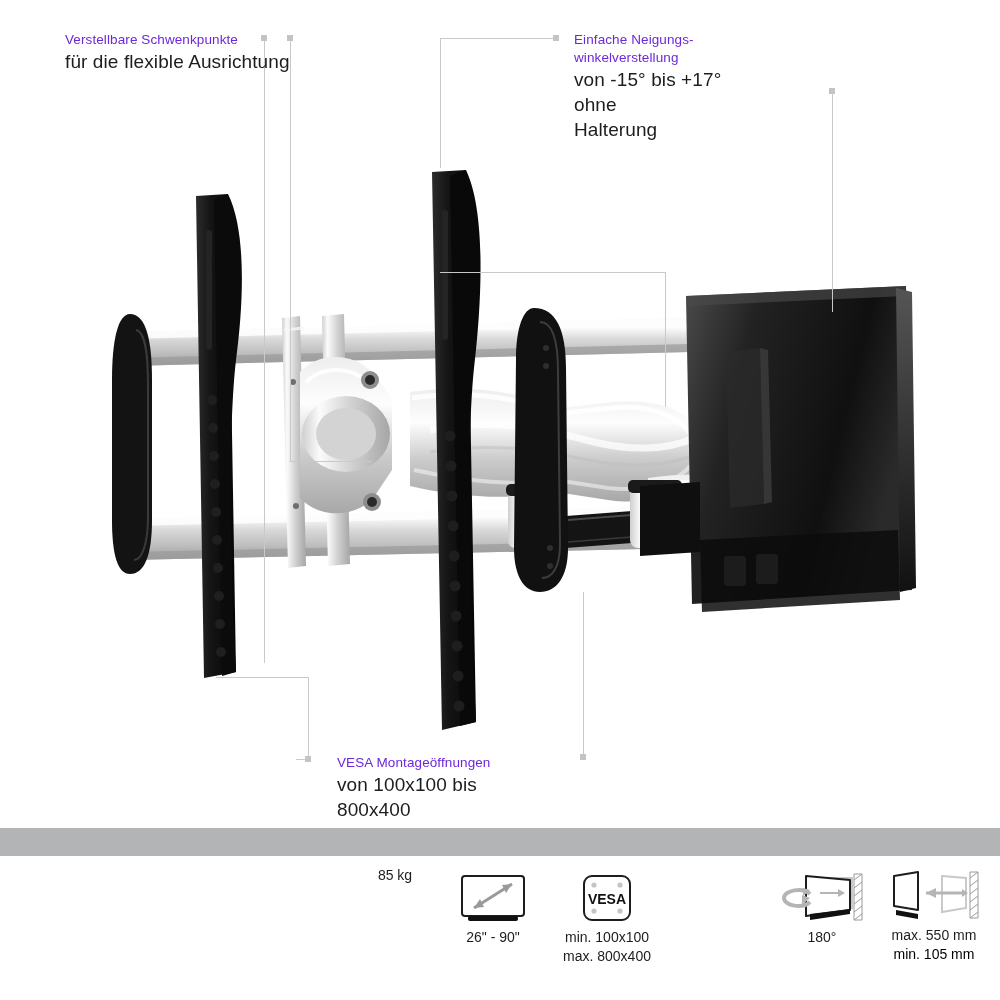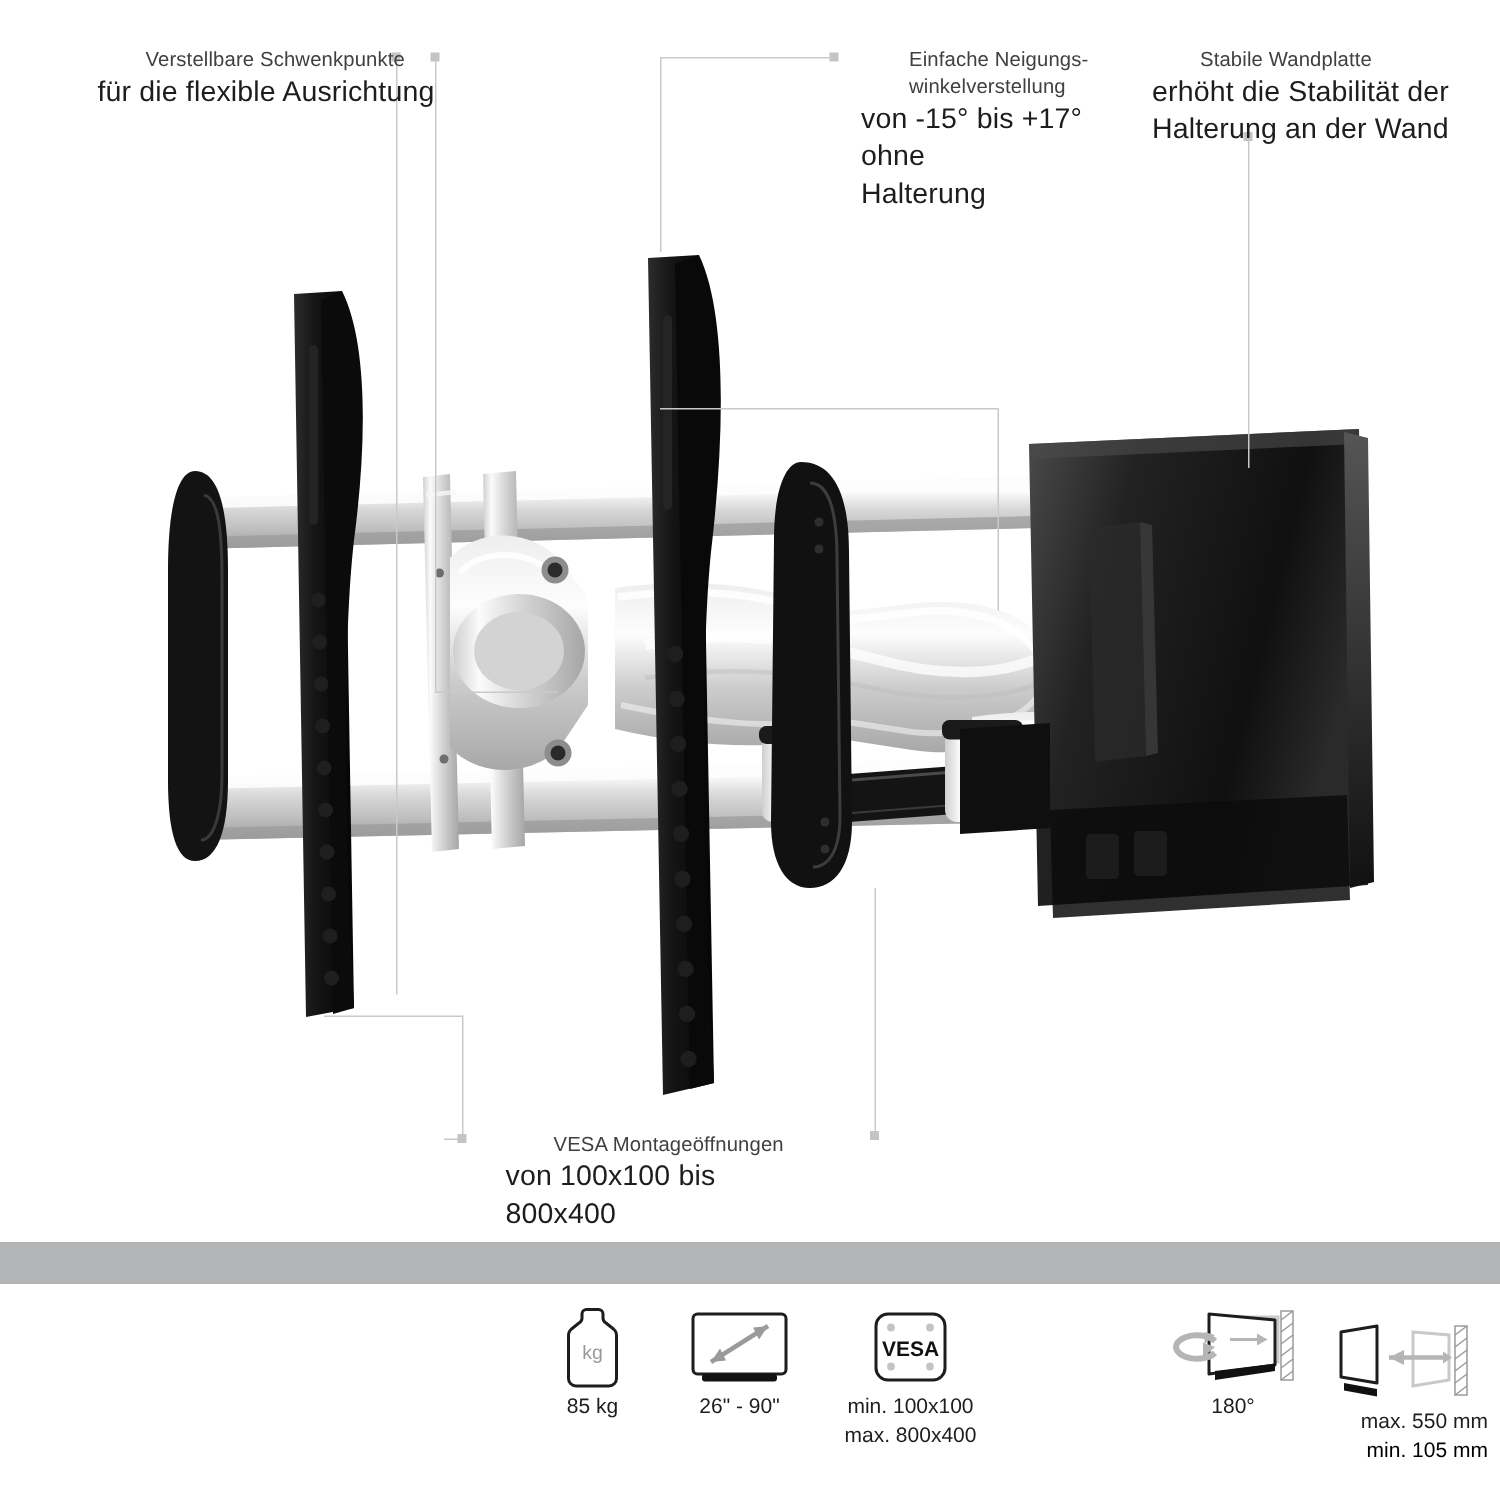--- a/index.html
+++ b/index.html
@@ -8,21 +8,21 @@
     background:#ffffff;
     font-family:"Liberation Sans", sans-serif;
     overflow:hidden;
     position:relative;
     color:#1a1a1a;
   }
   #page{position:absolute;left:0;top:0;width:1000px;height:1000px;background:#fff;}
 
   
   .callout{position:absolute;line-height:1.33;}
-  .callout .hd{color:#404040;font-size:13.5px;font-weight:400;letter-spacing:.1px;margin-left:32px;}
+  .callout .hd{color:#6d28d9;font-size:13.5px;font-weight:400;letter-spacing:.1px;}
   .callout .bd{color:#1d1d1d;font-size:19px;font-weight:400;letter-spacing:.1px;}
 
   
   .leader{position:absolute;background:#c9c9c9;}
   .leader.h{height:1px;}
   .leader.v{width:1px;}
   .dot{position:absolute;width:6px;height:6px;background:#c4c4c4;}
 
   
   #product{position:absolute;left:0;top:0;width:1000px;height:828px;}
@@ -253,46 +253,33 @@
     <div class="bd">für die flexible Ausrichtung</div>
   </div>
 
   <div class="callout" style="left:574px;top:31px;width:185px;">
     <div class="hd">Einfache Neigungs-</div>
     <div class="hd">winkelverstellung</div>
     <div class="bd">von  -15° bis +17° ohne</div>
     <div class="bd">Halterung</div>
   </div>
 
-  <div class="callout" style="left:768px;top:31px;width:210px;">
-    <div class="hd">Stabile Wandplatte</div>
-    <div class="bd">erhöht die Stabilität der</div>
-    <div class="bd">Halterung an der Wand</div>
-  </div>
 
   <div class="callout" style="left:337px;top:754px;width:220px;">
     <div class="hd">VESA Montageöffnungen</div>
     <div class="bd">von 100x100 bis</div>
     <div class="bd">800x400</div>
   </div>
 
 
   <div id="divider"></div>
 
   <div id="specbar">
 
     <div class="spec" style="left:352px;top:10px;width:86px;">
-      <div class="ico">
-        <svg width="40" height="60" viewBox="0 0 40 60">
-          <path d="M16,5 h8 a3,3 0 0 1 3,3 v3 a4,4 0 0 0 2,3 l5,4 a6,6 0 0 1 2,5 v28
-                   a5,5 0 0 1 -5,5 h-22 a5,5 0 0 1 -5,-5 v-28 a6,6 0 0 1 2,-5 l5,-4
-                   a4,4 0 0 0 2,-3 v-3 a3,3 0 0 1 3,-3 z" fill="#ffffff" stroke="#1d1d1d" stroke-width="2" stroke-linejoin="round"></path>
-          <text x="20" y="38" text-anchor="middle" font-family="Liberation Sans, sans-serif" font-size="13" fill="#9a9a9a">kg</text>
-        </svg>
-      </div>
       <div class="cap">85 kg</div>
     </div>
 
     <div class="spec" style="left:438px;top:10px;width:110px;">
       <div class="ico">
         <svg width="78" height="60" viewBox="0 0 78 60">
           <rect x="8" y="8" width="62" height="40" rx="3" fill="#fff" stroke="#1d1d1d" stroke-width="2"></rect>
           <rect x="14" y="48" width="50" height="5" rx="2" fill="#111"></rect>
           <line x1="20" y1="40" x2="58" y2="16" stroke="#9a9a9a" stroke-width="3"></line>
           <path d="M20,40 l10,-1 l-4,-8 z" fill="#9a9a9a"></path>
@@ -338,21 +325,21 @@
           <path d="M8,30 a14,8 0 0 0 26,4" fill="none" stroke="#b5b5b5" stroke-width="4"></path>
           <path d="M34,22 l-7,-2 l0,8 z" fill="#b5b5b5"></path>
           <path d="M34,30 l-8,-3 l0,10 z" fill="#b5b5b5"></path>
           <line x1="44" y1="25" x2="62" y2="25" stroke="#b5b5b5" stroke-width="2"></line>
           <path d="M62,21 l7,4 l-7,4 z" fill="#b5b5b5"></path>
         </svg>
       </div>
       <div class="cap">180°</div>
     </div>
 
-    <div class="spec" style="left:876px;top:20px;width:116px;text-align:right;">
+    <div class="spec" style="left:876px;top:8px;width:116px;">
       <div class="ico">
         <svg width="100" height="60" viewBox="0 0 100 60">
           <path d="M86,6 l8,0 l0,46 l-8,0 z" fill="#fff" stroke="#9a9a9a" stroke-width="1"></path>
           <g stroke="#9a9a9a" stroke-width="1">
             <line x1="86" y1="12" x2="94" y2="6"></line>
               <line x1="86" y1="20" x2="94" y2="14"></line>
             <line x1="86" y1="28" x2="94" y2="22"></line>
               <line x1="86" y1="36" x2="94" y2="30"></line>
             <line x1="86" y1="44" x2="94" y2="38"></line>
               <line x1="86" y1="52" x2="94" y2="46"></line>

